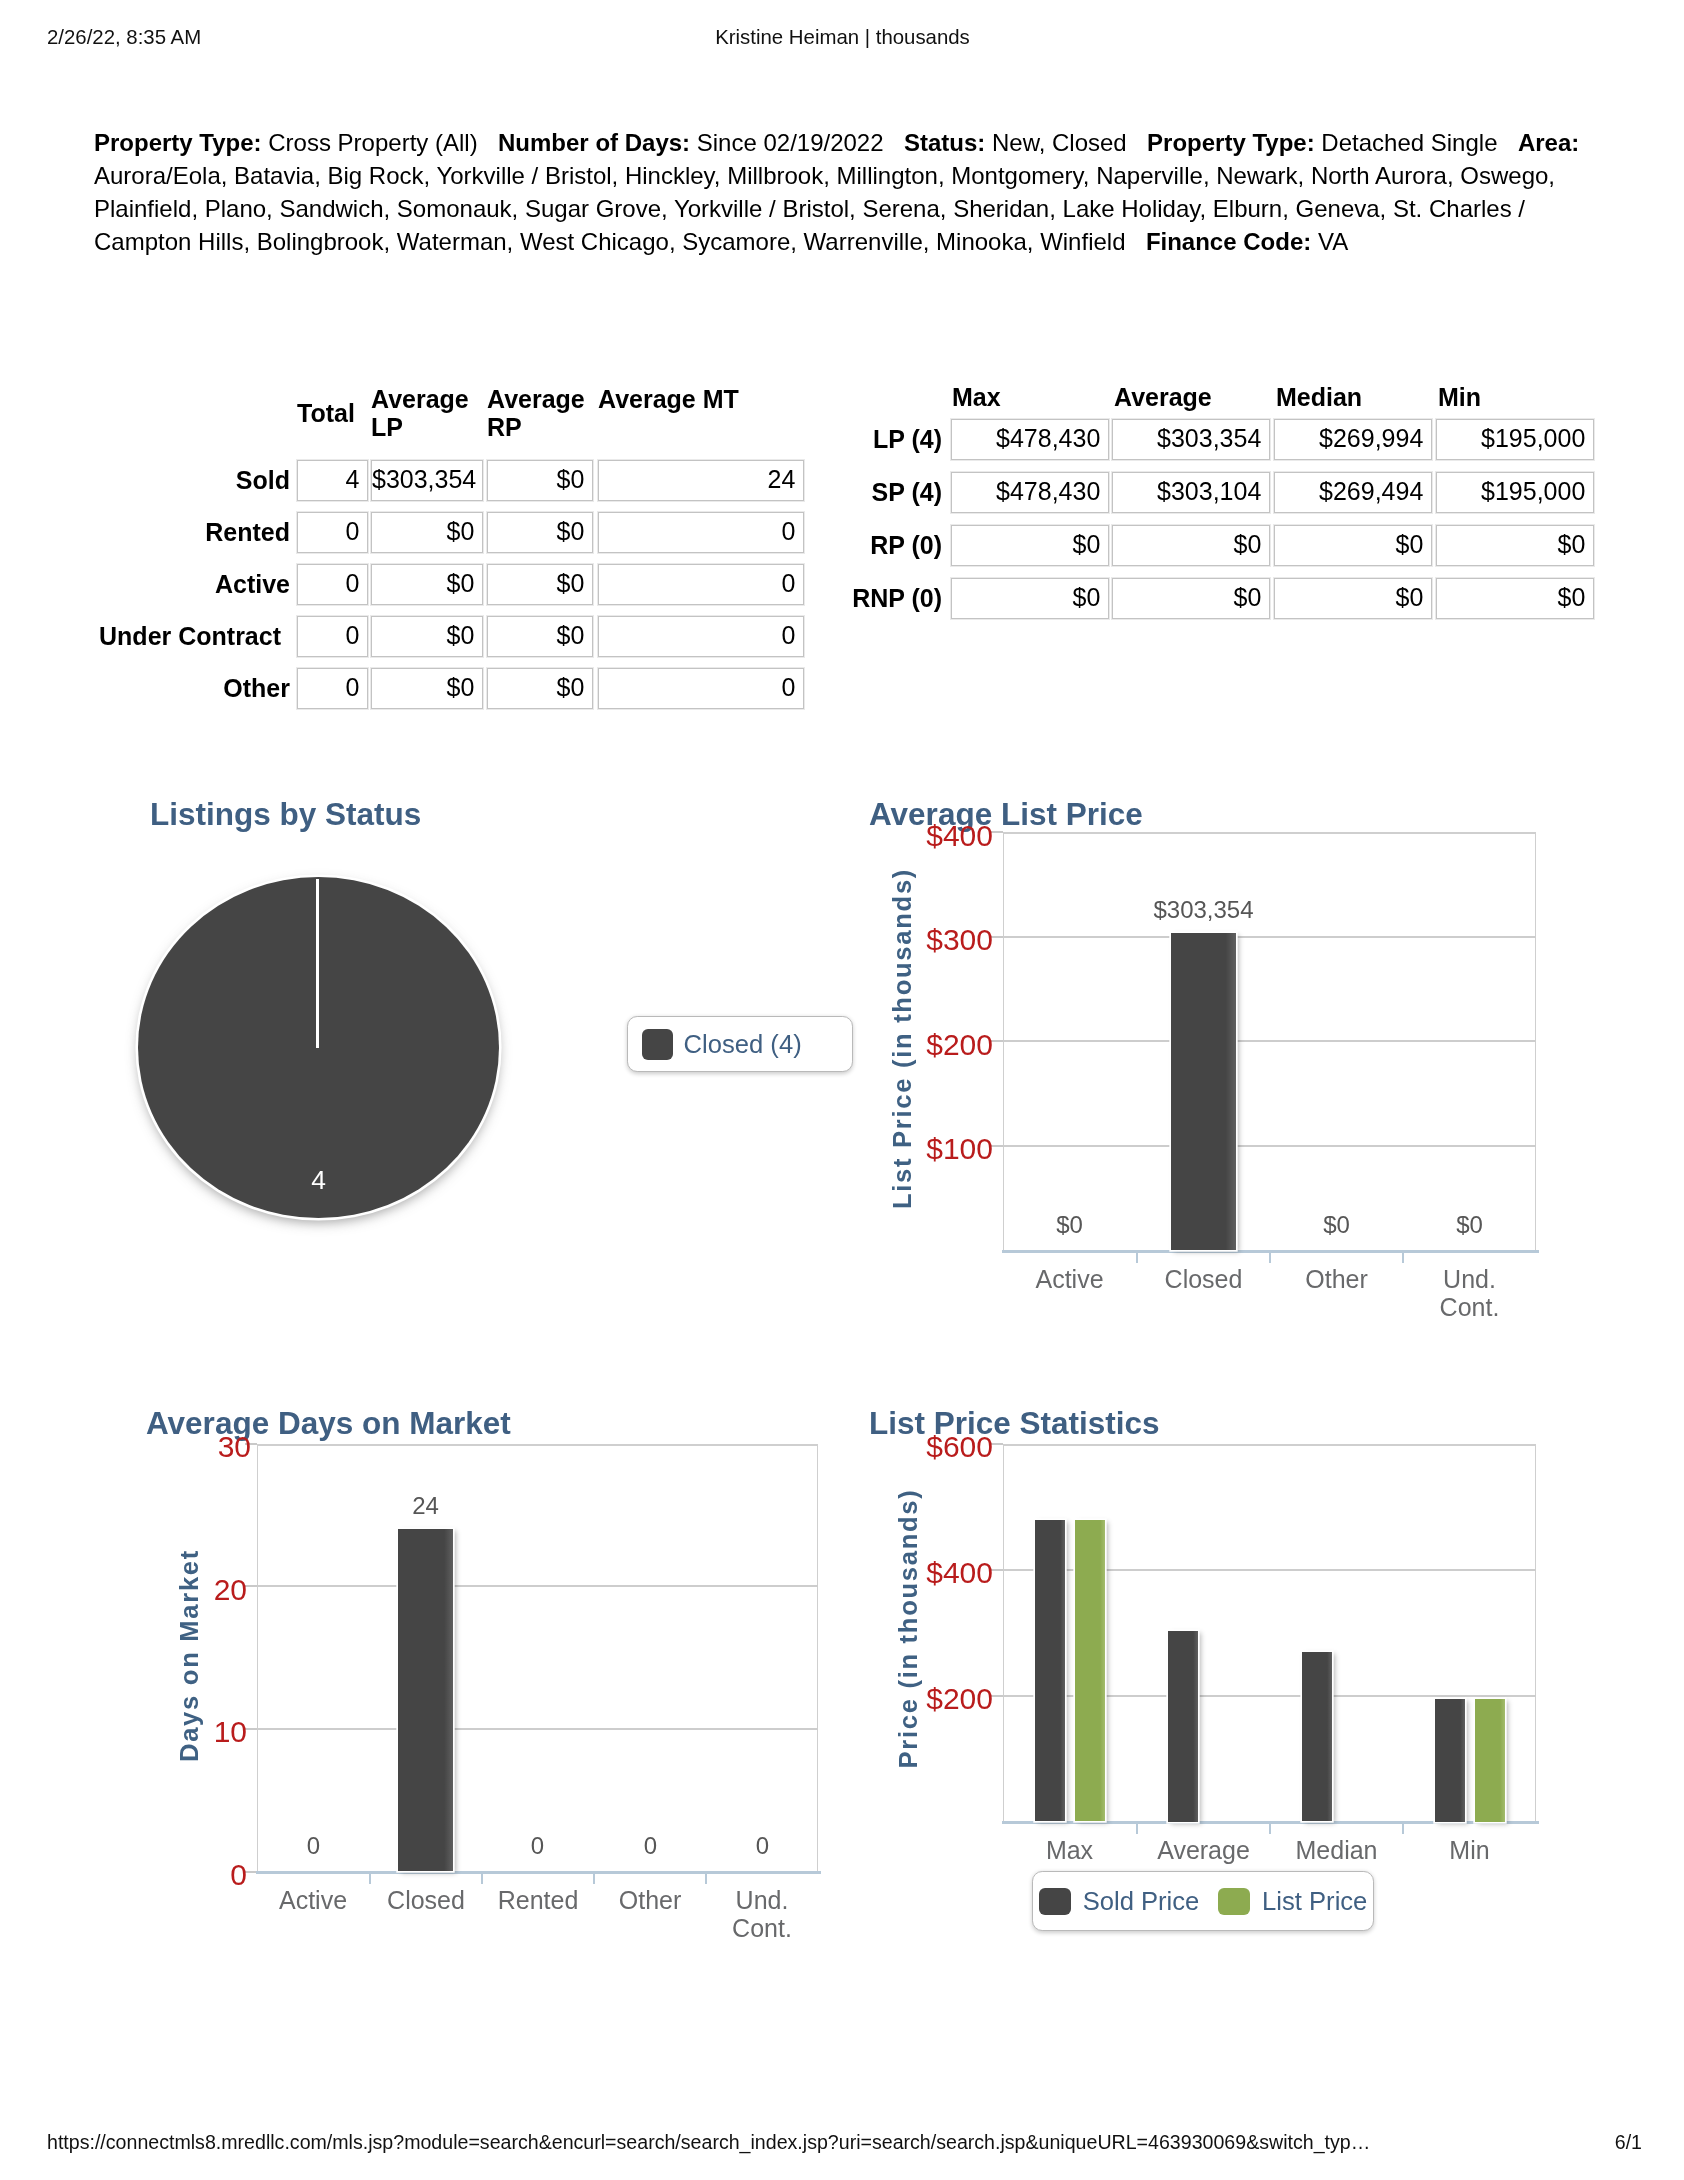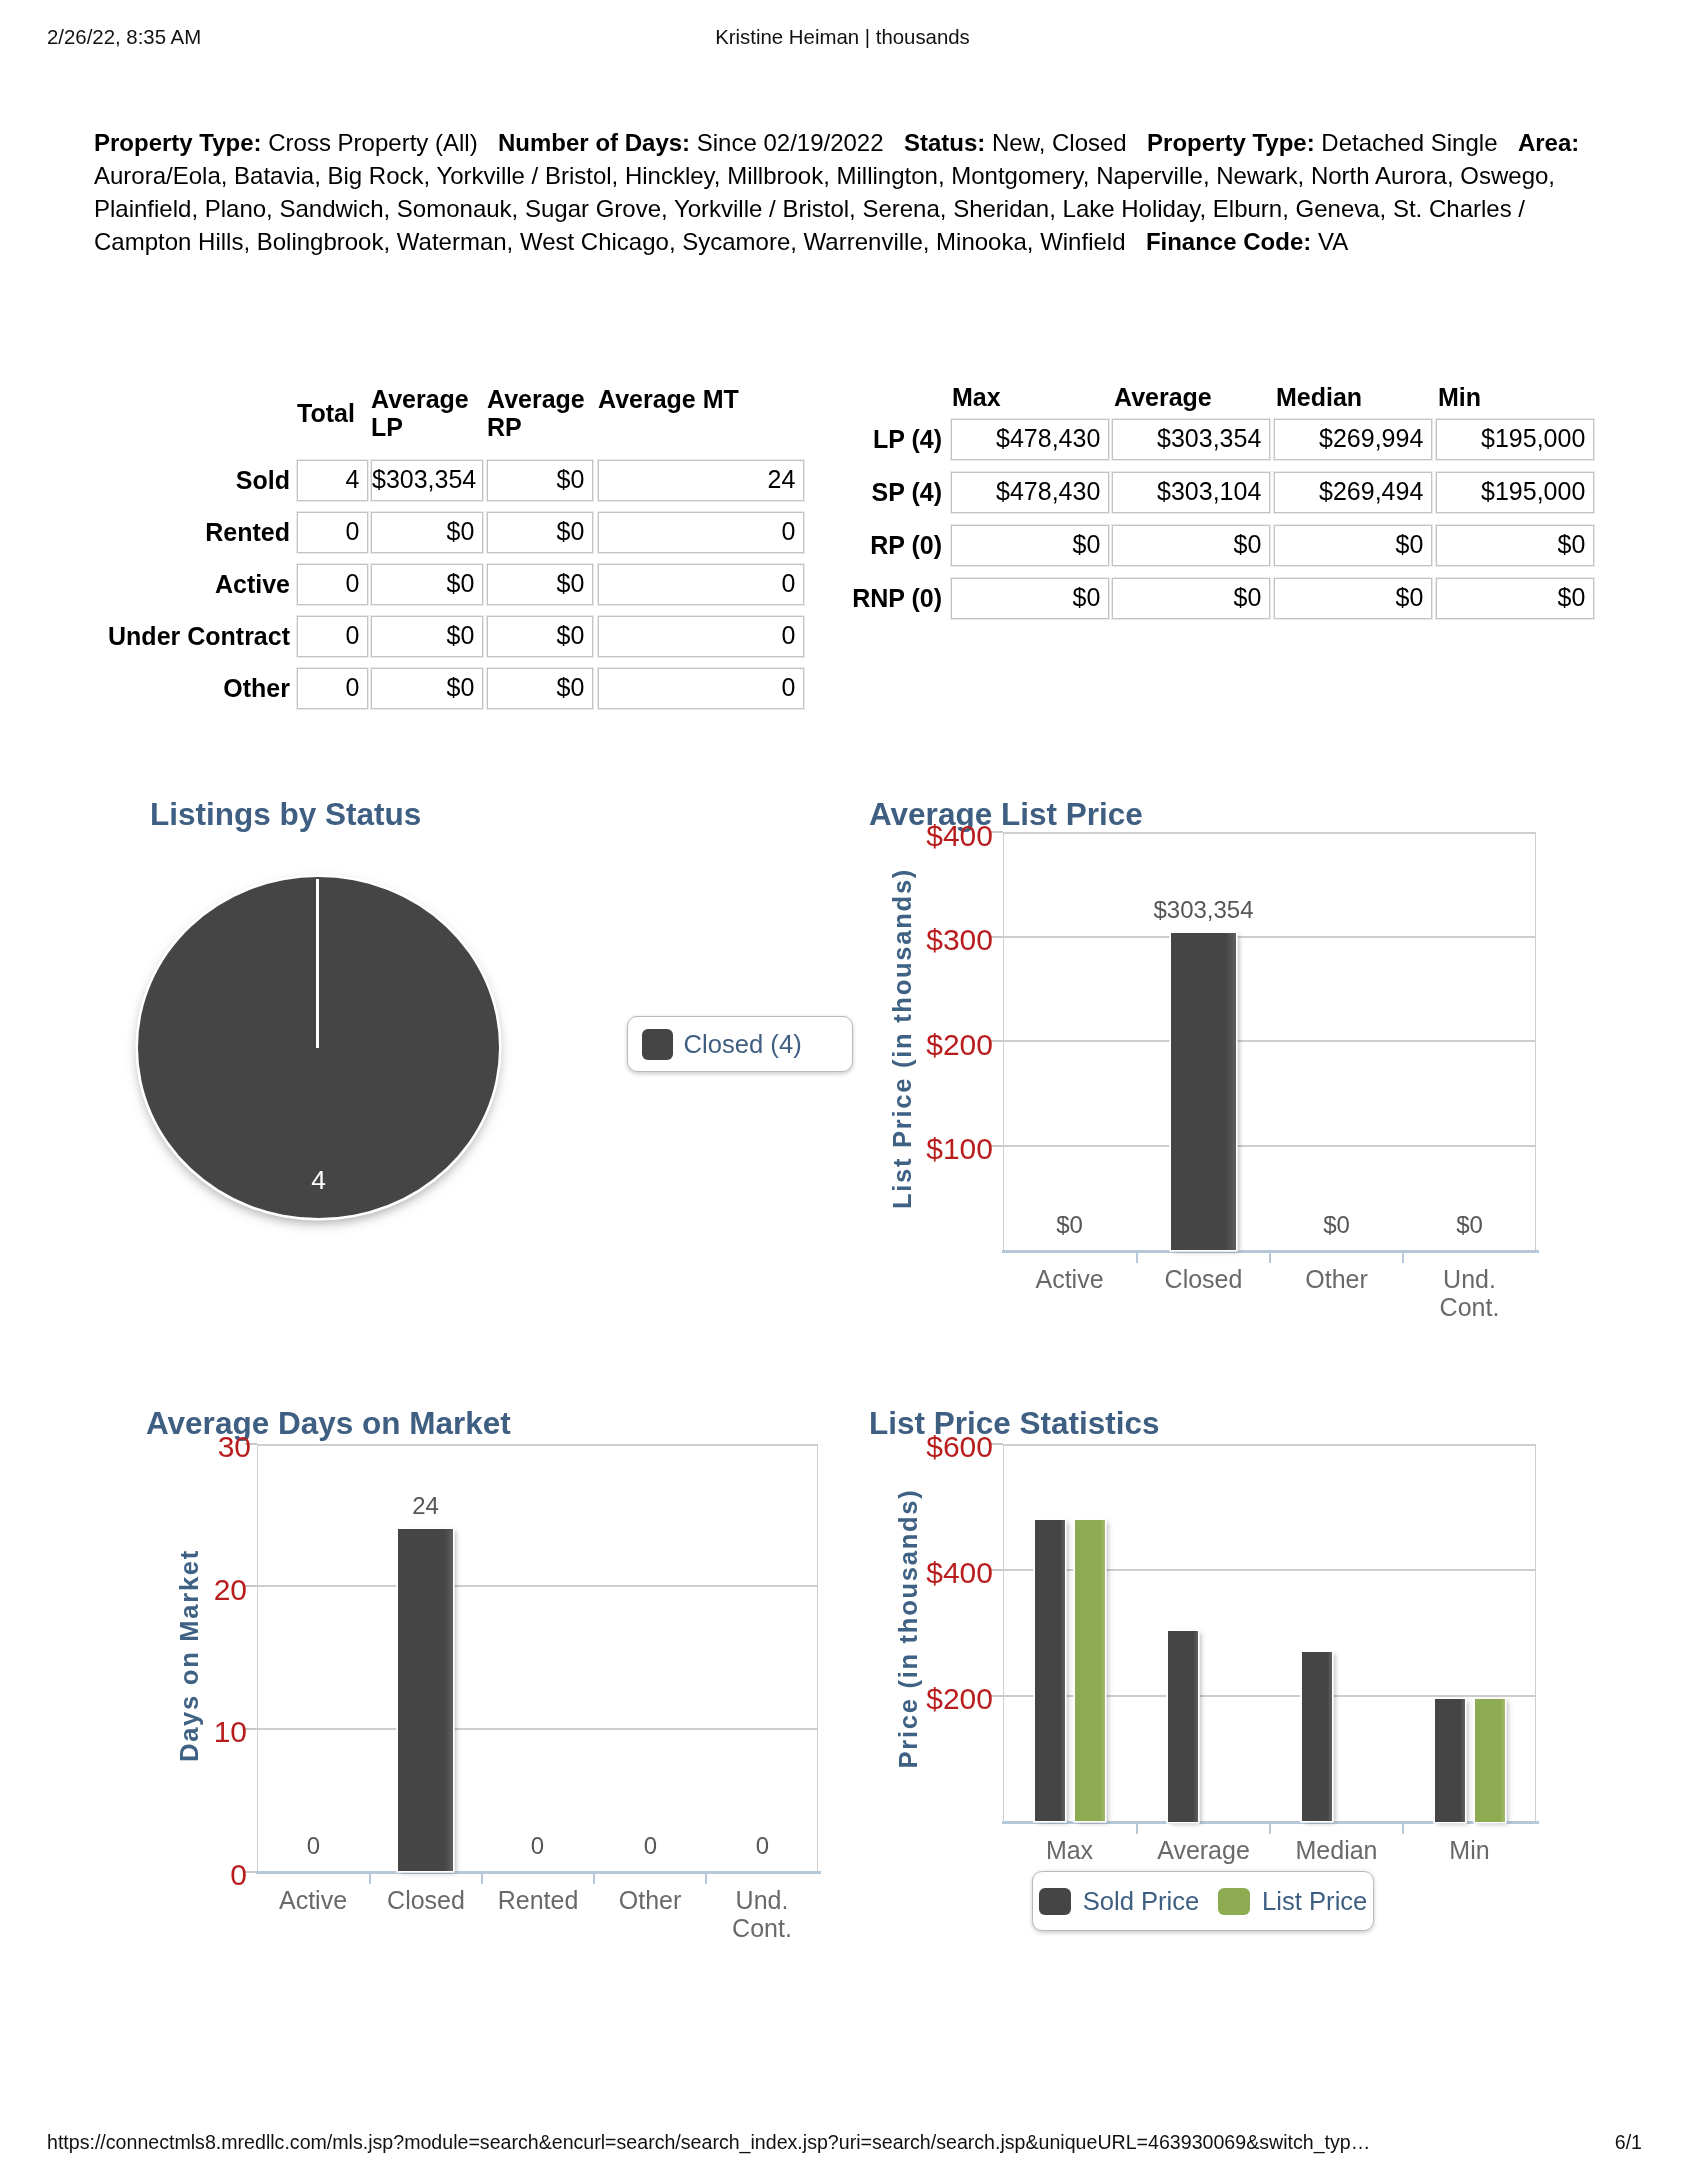--- a/index.html
+++ b/index.html
@@ -104,21 +104,21 @@
     <div class="row-label abs" style="left: 51px; top: 512px; width: 239px; line-height: 41px;">Rented</div>
     <div class="cellbox abs" style="left: 297px; top: 512px; width: 71px; height: 41px; line-height: 37px;">0</div>
     <div class="cellbox abs" style="left: 371px; top: 512px; width: 112px; height: 41px; line-height: 37px;">$0</div>
     <div class="cellbox abs" style="left: 487px; top: 512px; width: 106px; height: 41px; line-height: 37px;">$0</div>
     <div class="cellbox abs" style="left: 598px; top: 512px; width: 206px; height: 41px; line-height: 37px;">0</div>
     <div class="row-label abs" style="left: 51px; top: 564px; width: 239px; line-height: 41px;">Active</div>
     <div class="cellbox abs" style="left: 297px; top: 564px; width: 71px; height: 41px; line-height: 37px;">0</div>
     <div class="cellbox abs" style="left: 371px; top: 564px; width: 112px; height: 41px; line-height: 37px;">$0</div>
     <div class="cellbox abs" style="left: 487px; top: 564px; width: 106px; height: 41px; line-height: 37px;">$0</div>
     <div class="cellbox abs" style="left: 598px; top: 564px; width: 206px; height: 41px; line-height: 37px;">0</div>
-    <div class="row-label abs" style="left: 51px; top: 616px; width: 239px; line-height: 41px;">Under Contract</div>
+    <div class="row-label abs" style="left: 42px; top: 616px; width: 239px; line-height: 41px;">Under Contract</div>
     <div class="cellbox abs" style="left: 297px; top: 616px; width: 71px; height: 41px; line-height: 37px;">0</div>
     <div class="cellbox abs" style="left: 371px; top: 616px; width: 112px; height: 41px; line-height: 37px;">$0</div>
     <div class="cellbox abs" style="left: 487px; top: 616px; width: 106px; height: 41px; line-height: 37px;">$0</div>
     <div class="cellbox abs" style="left: 598px; top: 616px; width: 206px; height: 41px; line-height: 37px;">0</div>
     <div class="row-label abs" style="left: 51px; top: 668px; width: 239px; line-height: 41px;">Other</div>
     <div class="cellbox abs" style="left: 297px; top: 668px; width: 71px; height: 41px; line-height: 37px;">0</div>
     <div class="cellbox abs" style="left: 371px; top: 668px; width: 112px; height: 41px; line-height: 37px;">$0</div>
     <div class="cellbox abs" style="left: 487px; top: 668px; width: 106px; height: 41px; line-height: 37px;">$0</div>
     <div class="cellbox abs" style="left: 598px; top: 668px; width: 206px; height: 41px; line-height: 37px;">0</div>
     <div class="tbl-head abs" style="left: 952px; top: 383px; width: 153px;">Max</div>

